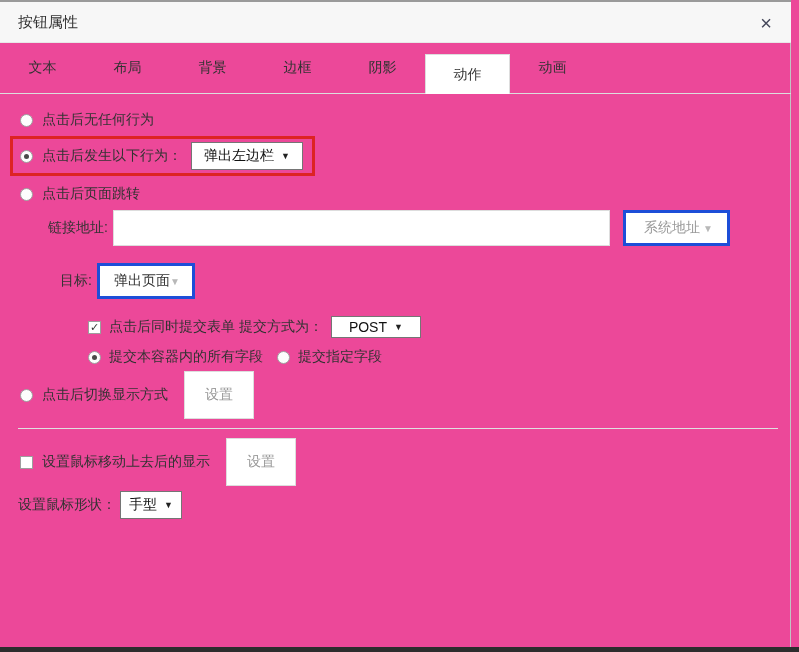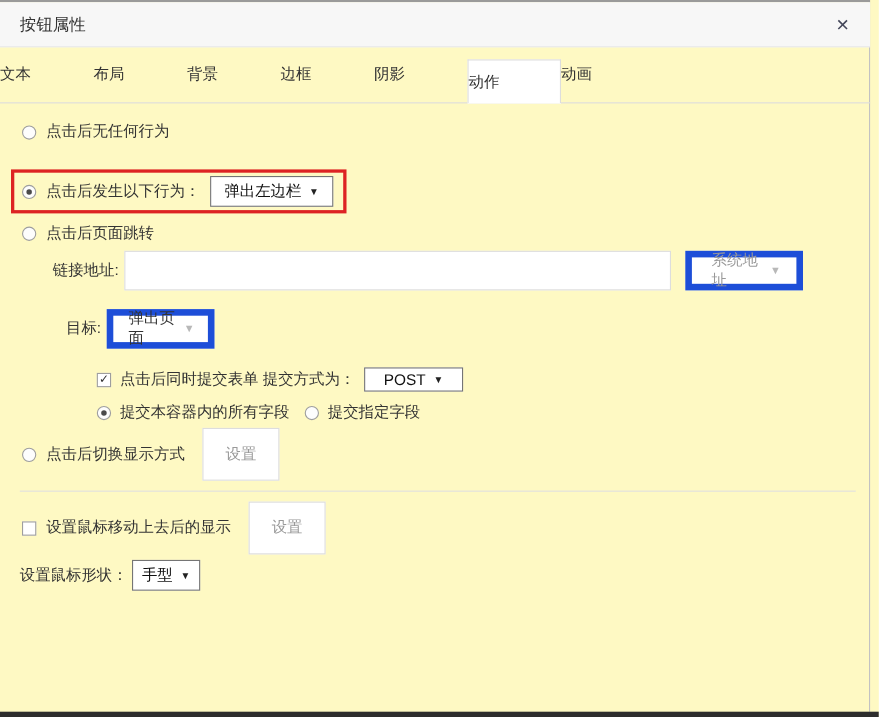--- a/index.html
+++ b/index.html
@@ -1,62 +1,62 @@
 <!DOCTYPE html>
 <html><head>
 <meta charset="utf-8">
 <style>
   * { margin:0; padding:0; box-sizing:border-box; }
   html,body { width:799px; height:652px; background:#fff;
     font-family:"Liberation Sans", sans-serif; }
-  .dialog { position:relative; width:799px; height:652px; background:#fef9c3; overflow:hidden; }
+  .dialog { position:relative; width:799px; height:652px; background:#ec4899; overflow:hidden; }
 
   .top-line { position:absolute; top:0; left:0; width:791px; height:2px; background:#9a9a9a; }
   .right-line { position:absolute; top:2px; left:790px; width:1px; height:645px; background:#c2c2c2; }
   .bottom-bar { position:absolute; bottom:0; left:0; width:799px; height:5px; background:#2d2d2d; }
 
   .hdr { position:absolute; top:2px; left:0; width:791px; height:41px; background:#f7f7f7;
     border-bottom:1px solid #e8e8e8; display:flex; align-items:center; padding-left:18px; }
   .hdr-title { font-size:15px; color:#333; }
   .close-x { position:absolute; right:12px; top:8px; width:26px; height:26px; font-size:20px;
     color:#44475a; text-align:center; line-height:26px; cursor:pointer; }
 
   .tabs { position:absolute; top:43px; left:0; width:791px; height:51px;
     border-bottom:1px solid #ddd; display:flex; align-items:flex-end; }
-  .tab { width:85px; height:51px; line-height:51px; text-align:left; font-size:14px; color:#333; cursor:pointer; }
+  .tab { width:85px; height:51px; line-height:51px; text-align:center; font-size:14px; color:#333; cursor:pointer; }
   .tab.active { height:40px; line-height:38px; background:#fff; border:1px solid #ddd; border-bottom:1px solid #fff;
     margin-bottom:-1px; }
 
   .content { position:absolute; top:94px; left:0; width:791px; }
   .row { display:flex; align-items:center; font-size:14px; color:#333; }
   .lbl { font-size:14px; color:#333; white-space:nowrap; }
 
   .radio { width:13px; height:13px; border:1px solid #9e9e9e; border-radius:50%;
     background:#fdfdfd; flex-shrink:0; position:relative; cursor:pointer; }
   .radio.checked::after { content:""; position:absolute; left:3px; top:3px; width:5px; height:5px;
     border-radius:50%; background:#4a4a4a; }
   .checkbox { width:13px; height:13px; border:1px solid #9e9e9e; background:#fff; flex-shrink:0;
     display:flex; align-items:center; justify-content:center; font-size:11px; line-height:11px;
     color:#333; cursor:pointer; }
 
   .row1 { margin-top:16px; margin-left:20px; height:20px; gap:9px; }
 
-  .red-box { margin-top:24px; margin-left:10px; display:inline-flex; align-items:center;
+  .red-box { margin-top:6px; margin-left:10px; display:inline-flex; align-items:center;
     border:3px solid #dd2323; padding:3px 9px 3px 7px; gap:9px; }
   .sel-dark { display:inline-flex; align-items:center; gap:7px; border:1px solid #757575;
     background:#fff; padding:4px 12px; font-size:14px; color:#111; cursor:pointer; }
   .sel-dark .caret { font-size:9px; color:#222; }
 
   .row3 { margin-top:8px; margin-left:20px; height:20px; gap:9px; }
 
   .row4 { margin-top:6px; margin-left:48px; height:36px; }
   .link-input { width:497px; height:36px; border:1px solid #ddd; margin-left:5px; padding:0 8px;
     font-size:14px; color:#333; outline:none; }
   .sel-gray { display:inline-flex; align-items:center; justify-content:space-between;
-    border:6px solid #1d4ed8; background:#fff; height:36px; font-size:14px; color:#999; cursor:pointer; }
+    border:3px solid #1d4ed8; background:#fff; height:36px; font-size:14px; color:#999; cursor:pointer; }
   .sel-gray .caret { font-size:10px; color:#b8b8b8; }
   .addr-type { width:107px; margin-left:13px; padding:0 14px 0 18px; }
   .target-sel { width:98px; margin-left:5px; color:#333; padding:0 12px 0 14px; }
 
   .row5 { margin-top:17px; margin-left:60px; height:36px; }
 
   .row6 { margin-top:16px; margin-left:88px; height:24px; gap:8px; }
   .post-sel { padding:2px 17px; }
 
   .row7 { margin-top:9px; margin-left:88px; height:18px; }

